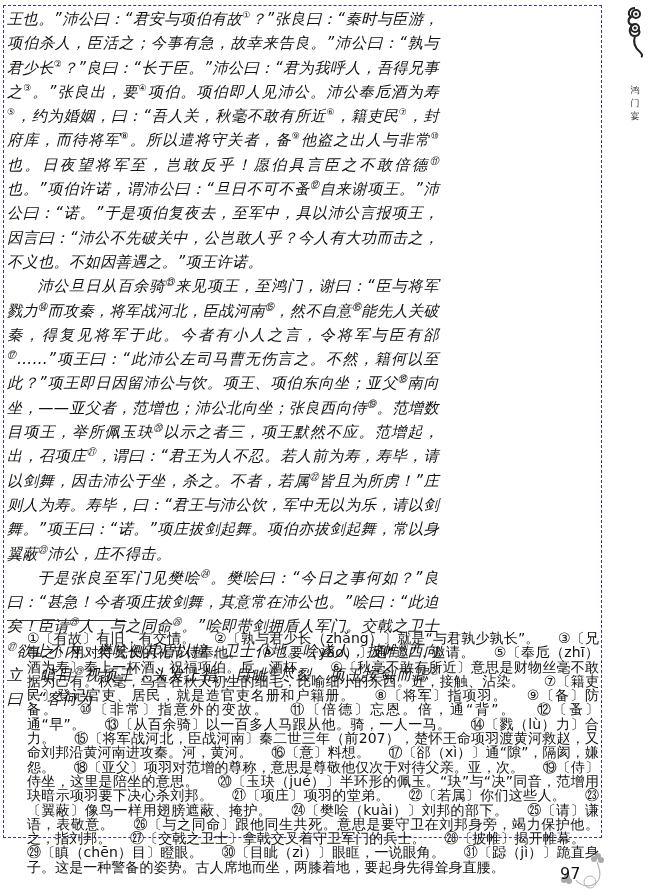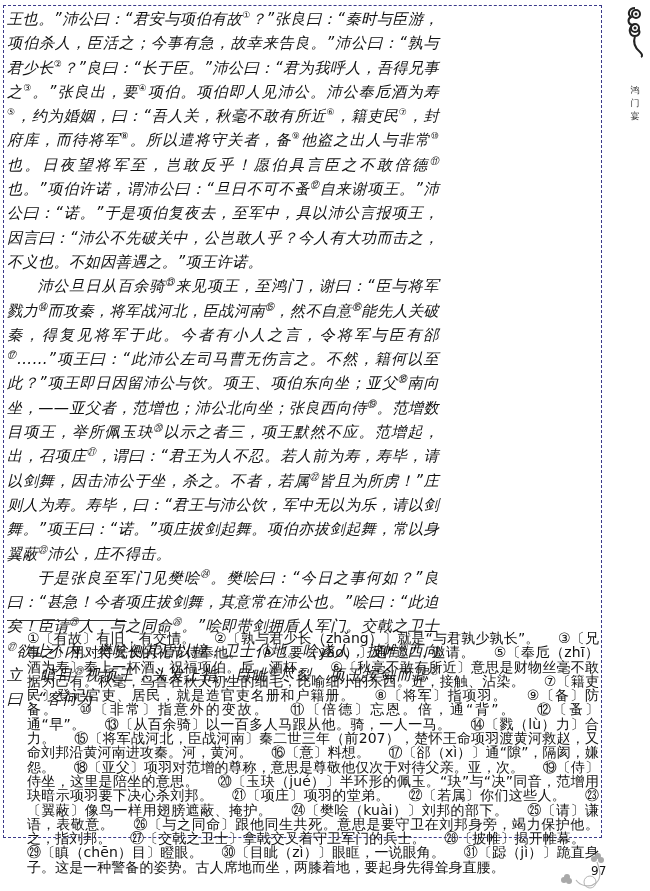--- a/index.html
+++ b/index.html
@@ -12,21 +12,21 @@
   .main p { margin: 0; font-size: 15.2px; line-height: 24.3px; letter-spacing: 0.3px; text-align: justify; }
   .main p.indent { text-indent: 2em; }
   sup.n { font-size: 9px; vertical-align: 6px; line-height: 0; }
   .divider { position: absolute; left: 7px; top: 620px; width: 118px; height: 1px; background: #333; }
   .notes { position: absolute; left: 27px; top: 631px; width: 572px; font-size: 14px; line-height: 14.3px; letter-spacing: 0.05px; text-align: justify; }
   .notes span.note { margin-right: 14px; }
   .side-ornament { position: absolute; left: 624px; top: 6px; width: 22px; height: 52px; }
   .side-title { position: absolute; left: 628px; top: 84px; width: 14px; font-size: 9px; line-height: 13px; color: #333; text-align: center; }
   .side-title span { display: block; }
   .page-num-wrap { position: absolute; left: 560px; top: 850px; width: 60px; height: 40px; }
-  .page-num { position: absolute; left: 31px; top: 14px; font-size: 12px; color: #111; }
+  .page-num { position: absolute; left: 0; top: 14px; font-size: 16px; color: #111; }
 </style>
 </head>
 <body>
 
 <div class="frame"></div>
 
 <div class="main" id="main">
     <p><span>王也。”沛公曰：“君安与项伯有故</span><sup class="n">①</sup><span>？”张良曰：“秦时与臣游，项伯杀人，臣活之；今事有急，故幸来告良。”沛公曰：“孰与君少长</span><sup class="n">②</sup><span>？”良曰：“长于臣。”沛公曰：“君为我呼人，吾得兄事之</span><sup class="n">③</sup><span>。”张良出，要</span><sup class="n">④</sup><span>项伯。项伯即人见沛公。沛公奉卮酒为寿</span><sup class="n">⑤</sup><span>，约为婚姻，曰：“吾人关，秋毫不敢有所近</span><sup class="n">⑥</sup><span>，籍吏民</span><sup class="n">⑦</sup><span>，封府库，而待将军</span><sup class="n">⑧</sup><span>。所以遣将守关者，备</span><sup class="n">⑨</sup><span>他盗之出人与非常</span><sup class="n">⑩</sup><span>也。日夜望将军至，岂敢反乎！愿伯具言臣之不敢倍德</span><sup class="n">⑪</sup><span>也。”项伯许诺，谓沛公曰：“旦日不可不蚤</span><sup class="n">⑫</sup><span>自来谢项王。”沛公曰：“诺。”于是项伯复夜去，至军中，具以沛公言报项王，因言曰：“沛公不先破关中，公岂敢人乎？今人有大功而击之，不义也。不如因善遇之。”项王许诺。</span></p>
     <p class="indent"><span>沛公旦日从百余骑</span><sup class="n">⑬</sup><span>来见项王，至鸿门，谢曰：“臣与将军戮力</span><sup class="n">⑭</sup><span>而攻秦，将军战河北，臣战河南</span><sup class="n">⑮</sup><span>，然不自意</span><sup class="n">⑯</sup><span>能先人关破秦，得复见将军于此。今者有小人之言，令将军与臣有郤</span><sup class="n">⑰</sup><span>……”项王曰：“此沛公左司马曹无伤言之。不然，籍何以至此？”项王即日因留沛公与饮。项王、项伯东向坐；亚父</span><sup class="n">⑱</sup><span>南向坐，——亚父者，范增也；沛公北向坐；张良西向侍</span><sup class="n">⑲</sup><span>。范增数目项王，举所佩玉玦</span><sup class="n">⑳</sup><span>以示之者三，项王默然不应。范增起，出，召项庄</span><sup class="n">㉑</sup><span>，谓曰：“君王为人不忍。若人前为寿，寿毕，请以剑舞，因击沛公于坐，杀之。不者，若属</span><sup class="n">㉒</sup><span>皆且为所虏！”庄则人为寿。寿毕，曰：“君王与沛公饮，军中无以为乐，请以剑舞。”项王曰：“诺。”项庄拔剑起舞。项伯亦拔剑起舞，常以身翼蔽</span><sup class="n">㉓</sup><span>沛公，庄不得击。</span></p>
     <p class="indent"><span>于是张良至军门见樊哙</span><sup class="n">㉔</sup><span>。樊哙曰：“今日之事何如？”良曰：“甚急！今者项庄拔剑舞，其意常在沛公也。”哙曰：“此迫矣！臣请</span><sup class="n">㉕</sup><span>人，与之同命</span><sup class="n">㉖</sup><span>。”哙即带剑拥盾人军门。交戟之卫士</span><sup class="n">㉗</sup><span>欲止不内。樊哙侧其盾以撞，卫士仆地。哙遂人，披帷</span><sup class="n">㉘</sup><span>西向立，瞋目</span><sup class="n">㉙</sup><span>视项王，头发上指，目眦</span><sup class="n">㉚</sup><span>尽裂。项王按剑而跽</span><sup class="n">㉛</sup><span>曰：“客何为</span></p>

